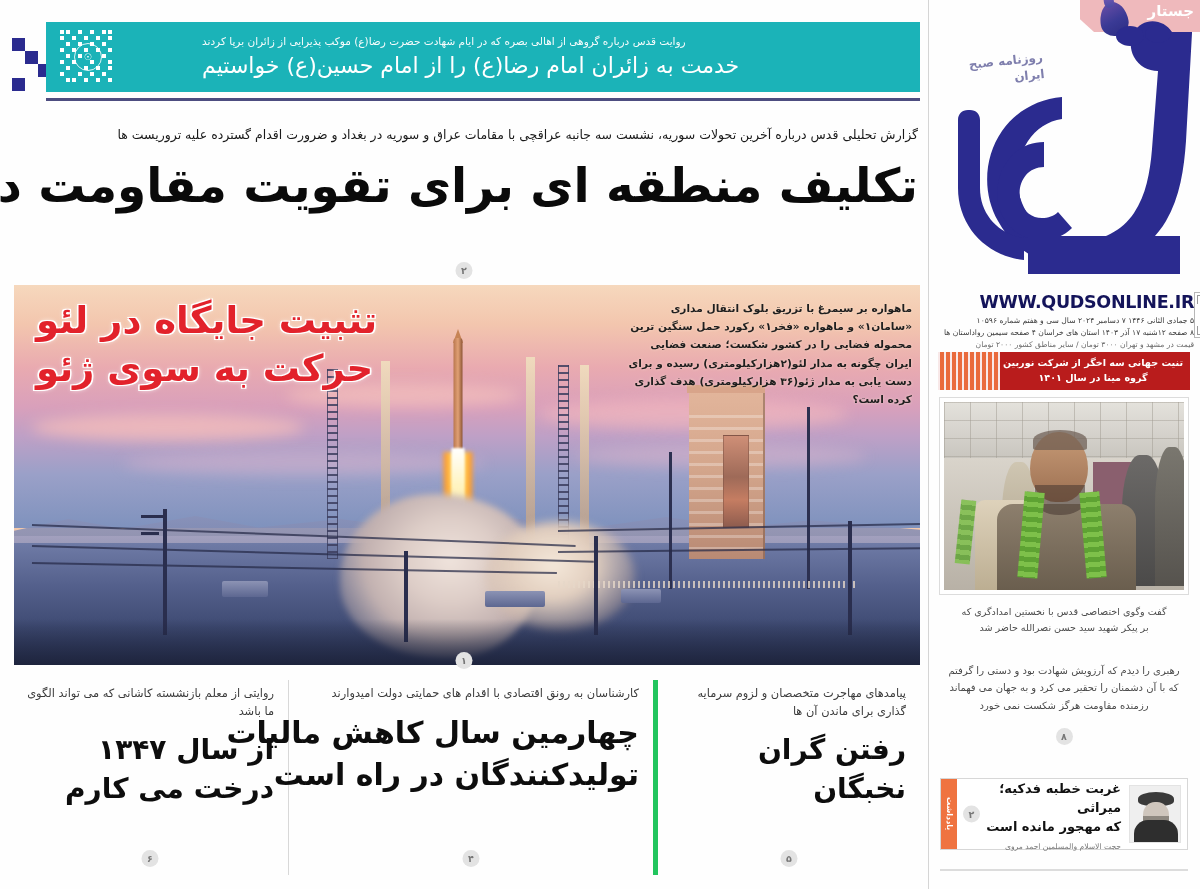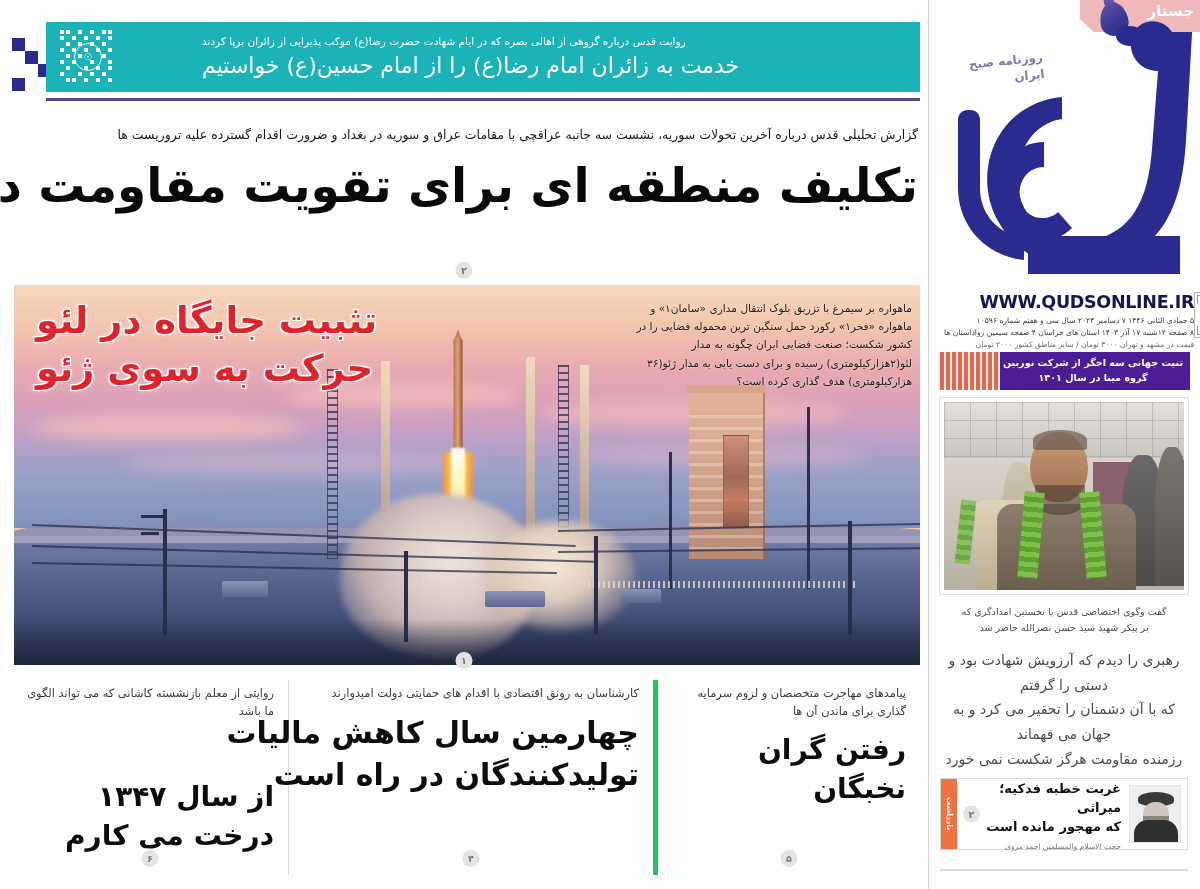--- a/index.html
+++ b/index.html
@@ -323,21 +323,21 @@
 
   
   .photo-caption {
     position: absolute;
     right: 8px; top: 14px;
     width: 286px;
     text-align: right;
     color: #1e1e1e;
     font-size: 10.6px;
     line-height: 1.72;
-    font-weight: 400;
+    font-weight: 700;
     text-shadow: 0 0 3px rgba(255,230,210,.8);
   }
   
   .photo-headline {
     position: absolute;
     left: 22px; top: 12px;
     text-align: left;
     direction: rtl;
   }
   .photo-headline div {
@@ -362,21 +362,21 @@
   }
   .bstory {
     position: relative;
     padding: 4px 14px 0 14px;
     text-align: right;
     display: flex;
     flex-direction: column;
   }
   .bstory.b-left   { width: 262px; }
   .bstory.b-mid    { width: 370px; border-right: 5px solid #22c55e; border-left: 1px solid #d8d8d8; }
-  .bstory.b-right  { width: 276px; gap: 47px; }
+  .bstory.b-right  { width: 276px; }
   .bs-kicker {
     font-size: 11.4px;
     color: #3c3c3c;
     line-height: 1.62;
     font-weight: 500;
   }
   .bs-title {
     margin-top: 10px;
     font-weight: bold;
     color: #0d0d0d;
@@ -499,21 +499,21 @@
     position:absolute; width: 9px; height: 9px; border:1.5px solid #9a9a9a;
   }
   .qr-corner.tl { left: 2px; top: 2px; border-right:0; border-bottom:0;}
   .qr-corner.bl { left: 2px; bottom: 2px; border-right:0; border-top:0;}
 
   
   .promo {
     position: absolute;
     right: 10px; top: 352px;
     width: 252px; height: 38px;
-    background: #4c1d95;
+    background: #b91c1c;
     display: flex;
     flex-direction: row-reverse;
     align-items: center;
   }
   .promo-text {
     flex: 1 1 auto;
     text-align: center;
     color: #ffffff;
     font-size: 9.6px;
     line-height: 1.55;
@@ -616,22 +616,22 @@
     line-height: 1.7;
   }
   .ss-title {
     margin-top: 9px;
     font-size: 22px;
     font-weight: bold;
     color: #0d0d0d;
     line-height: 1.3;
   }
   .ss-body {
-    margin-top: 11px;
-    font-size: 14px;
+    margin-top: 25px;
+    font-size: 10px;
     color: #4a4a4a;
     line-height: 1.78;
   }
   .ss-badge { margin-top: 10px; }
 
   
   .opinion {
     position: absolute;
     right: 12px; top: 778px;
     width: 248px; height: 72px;

